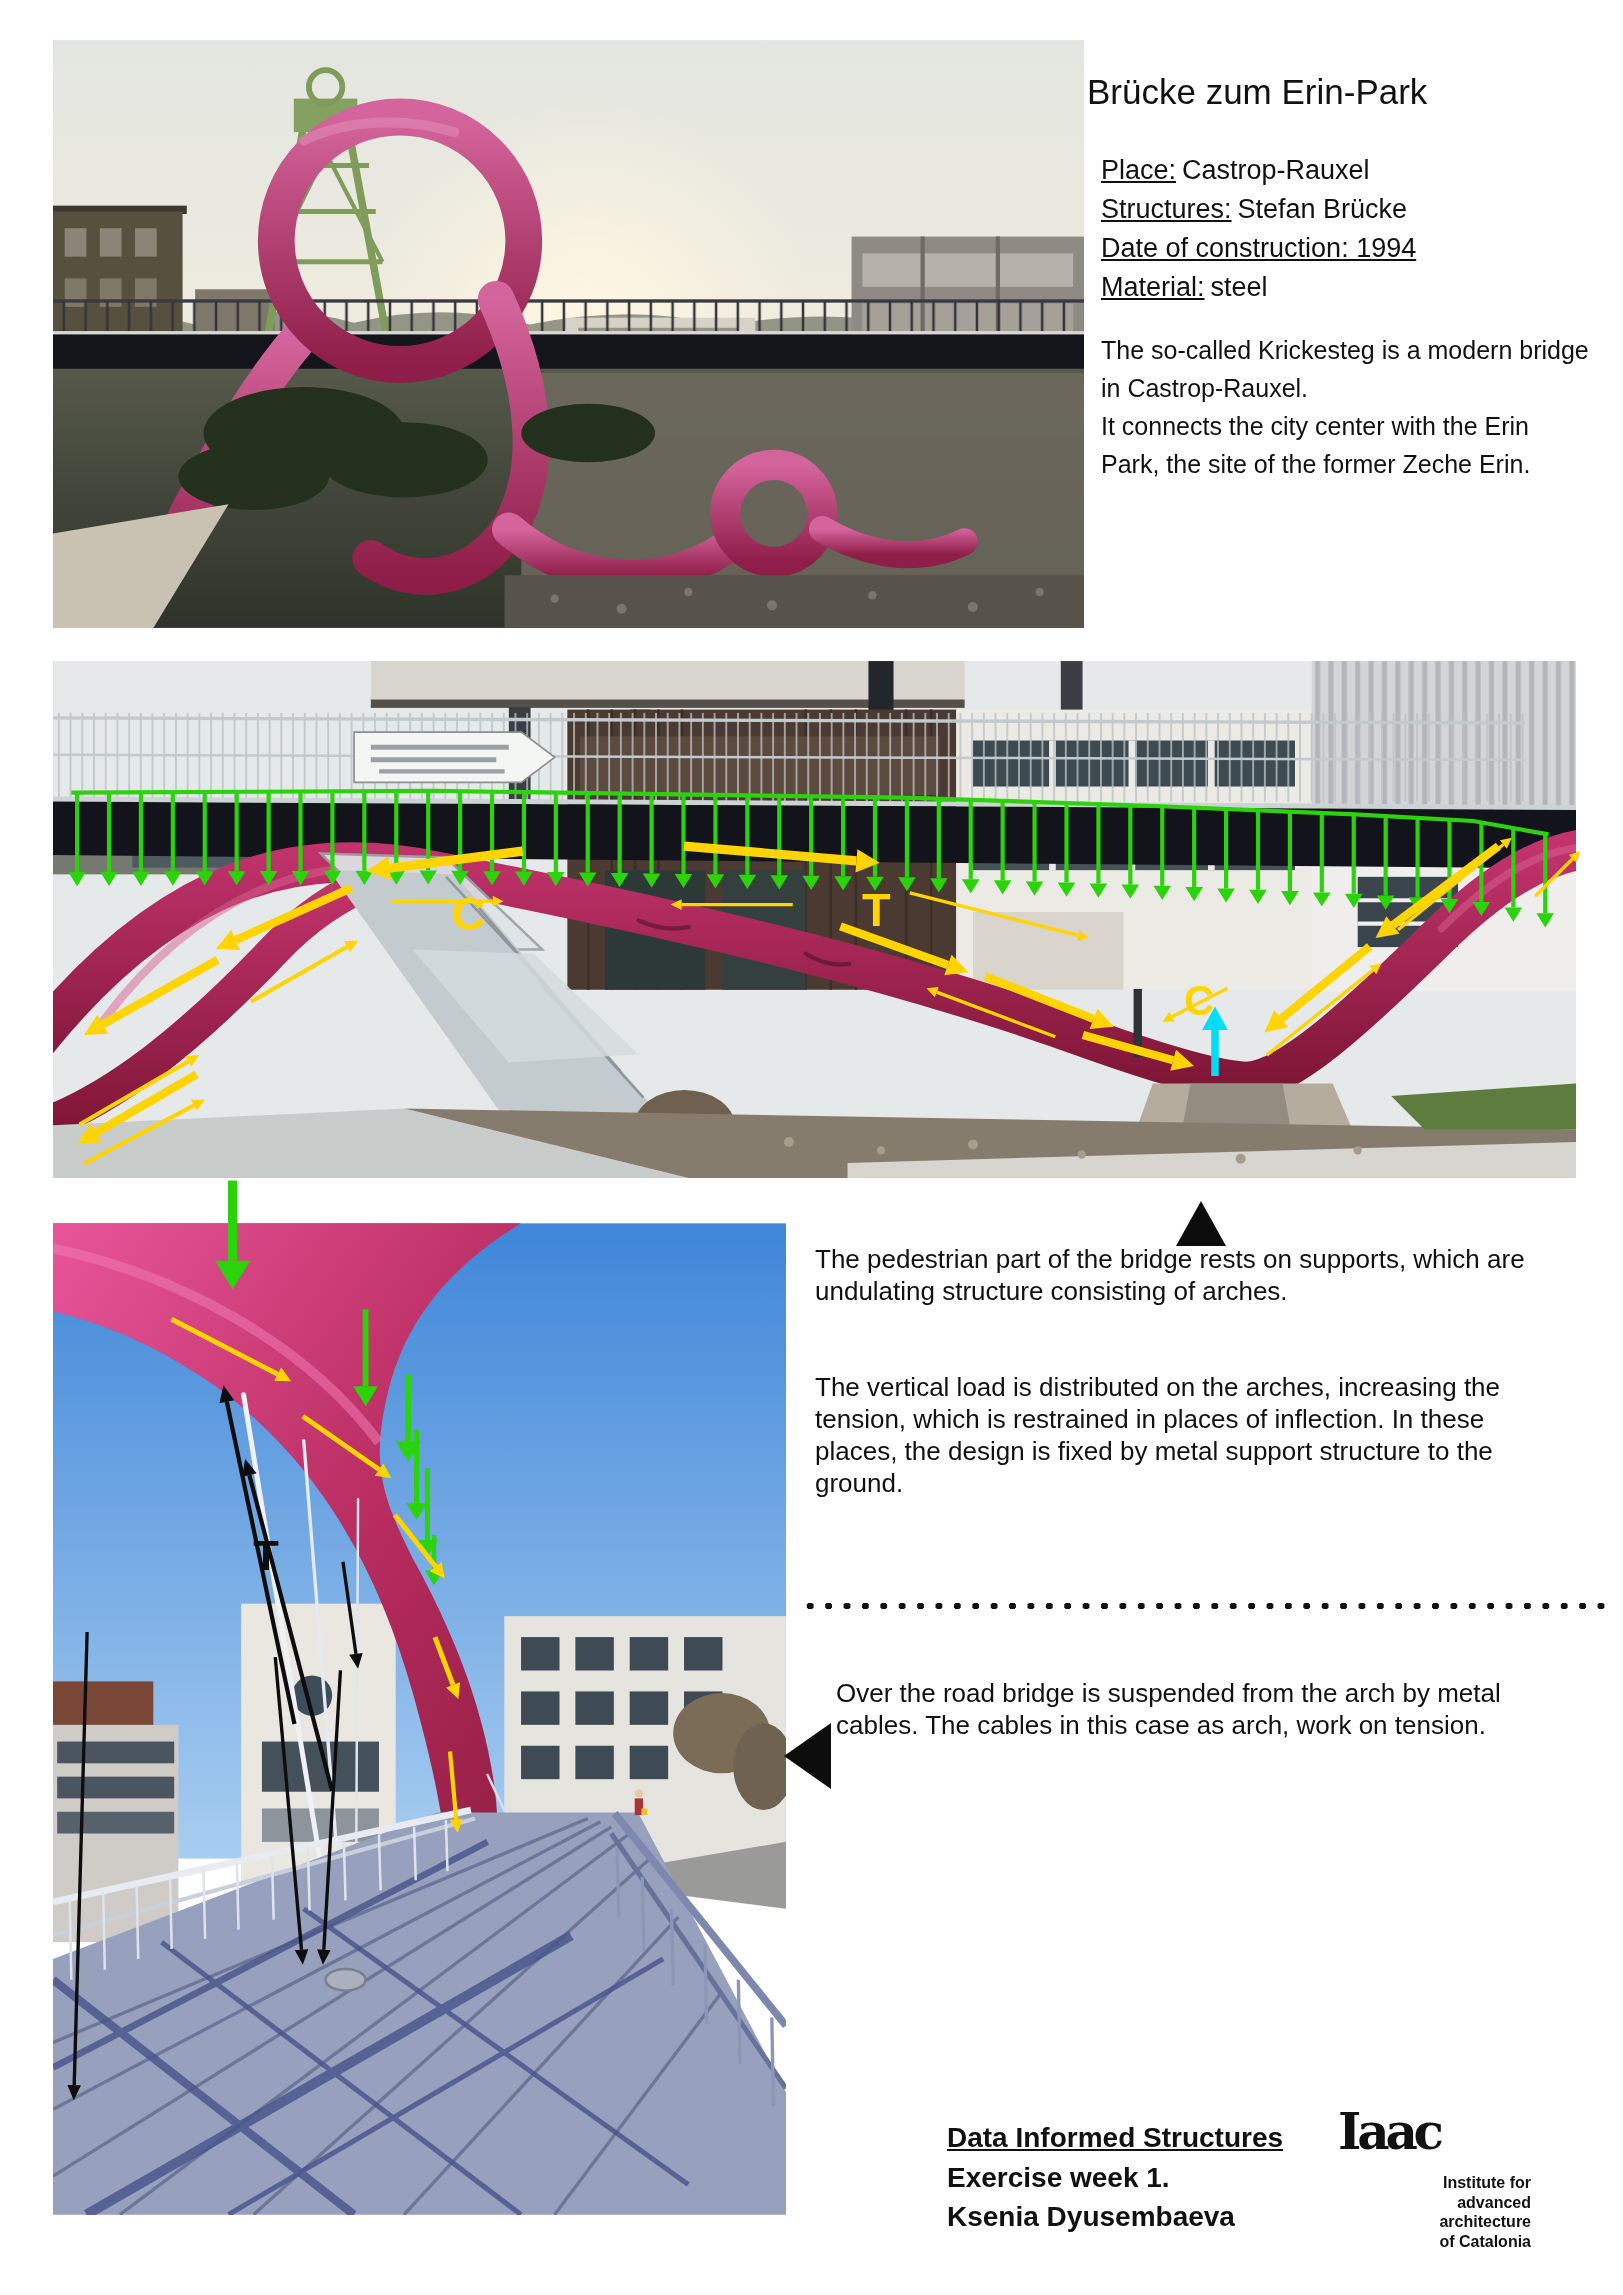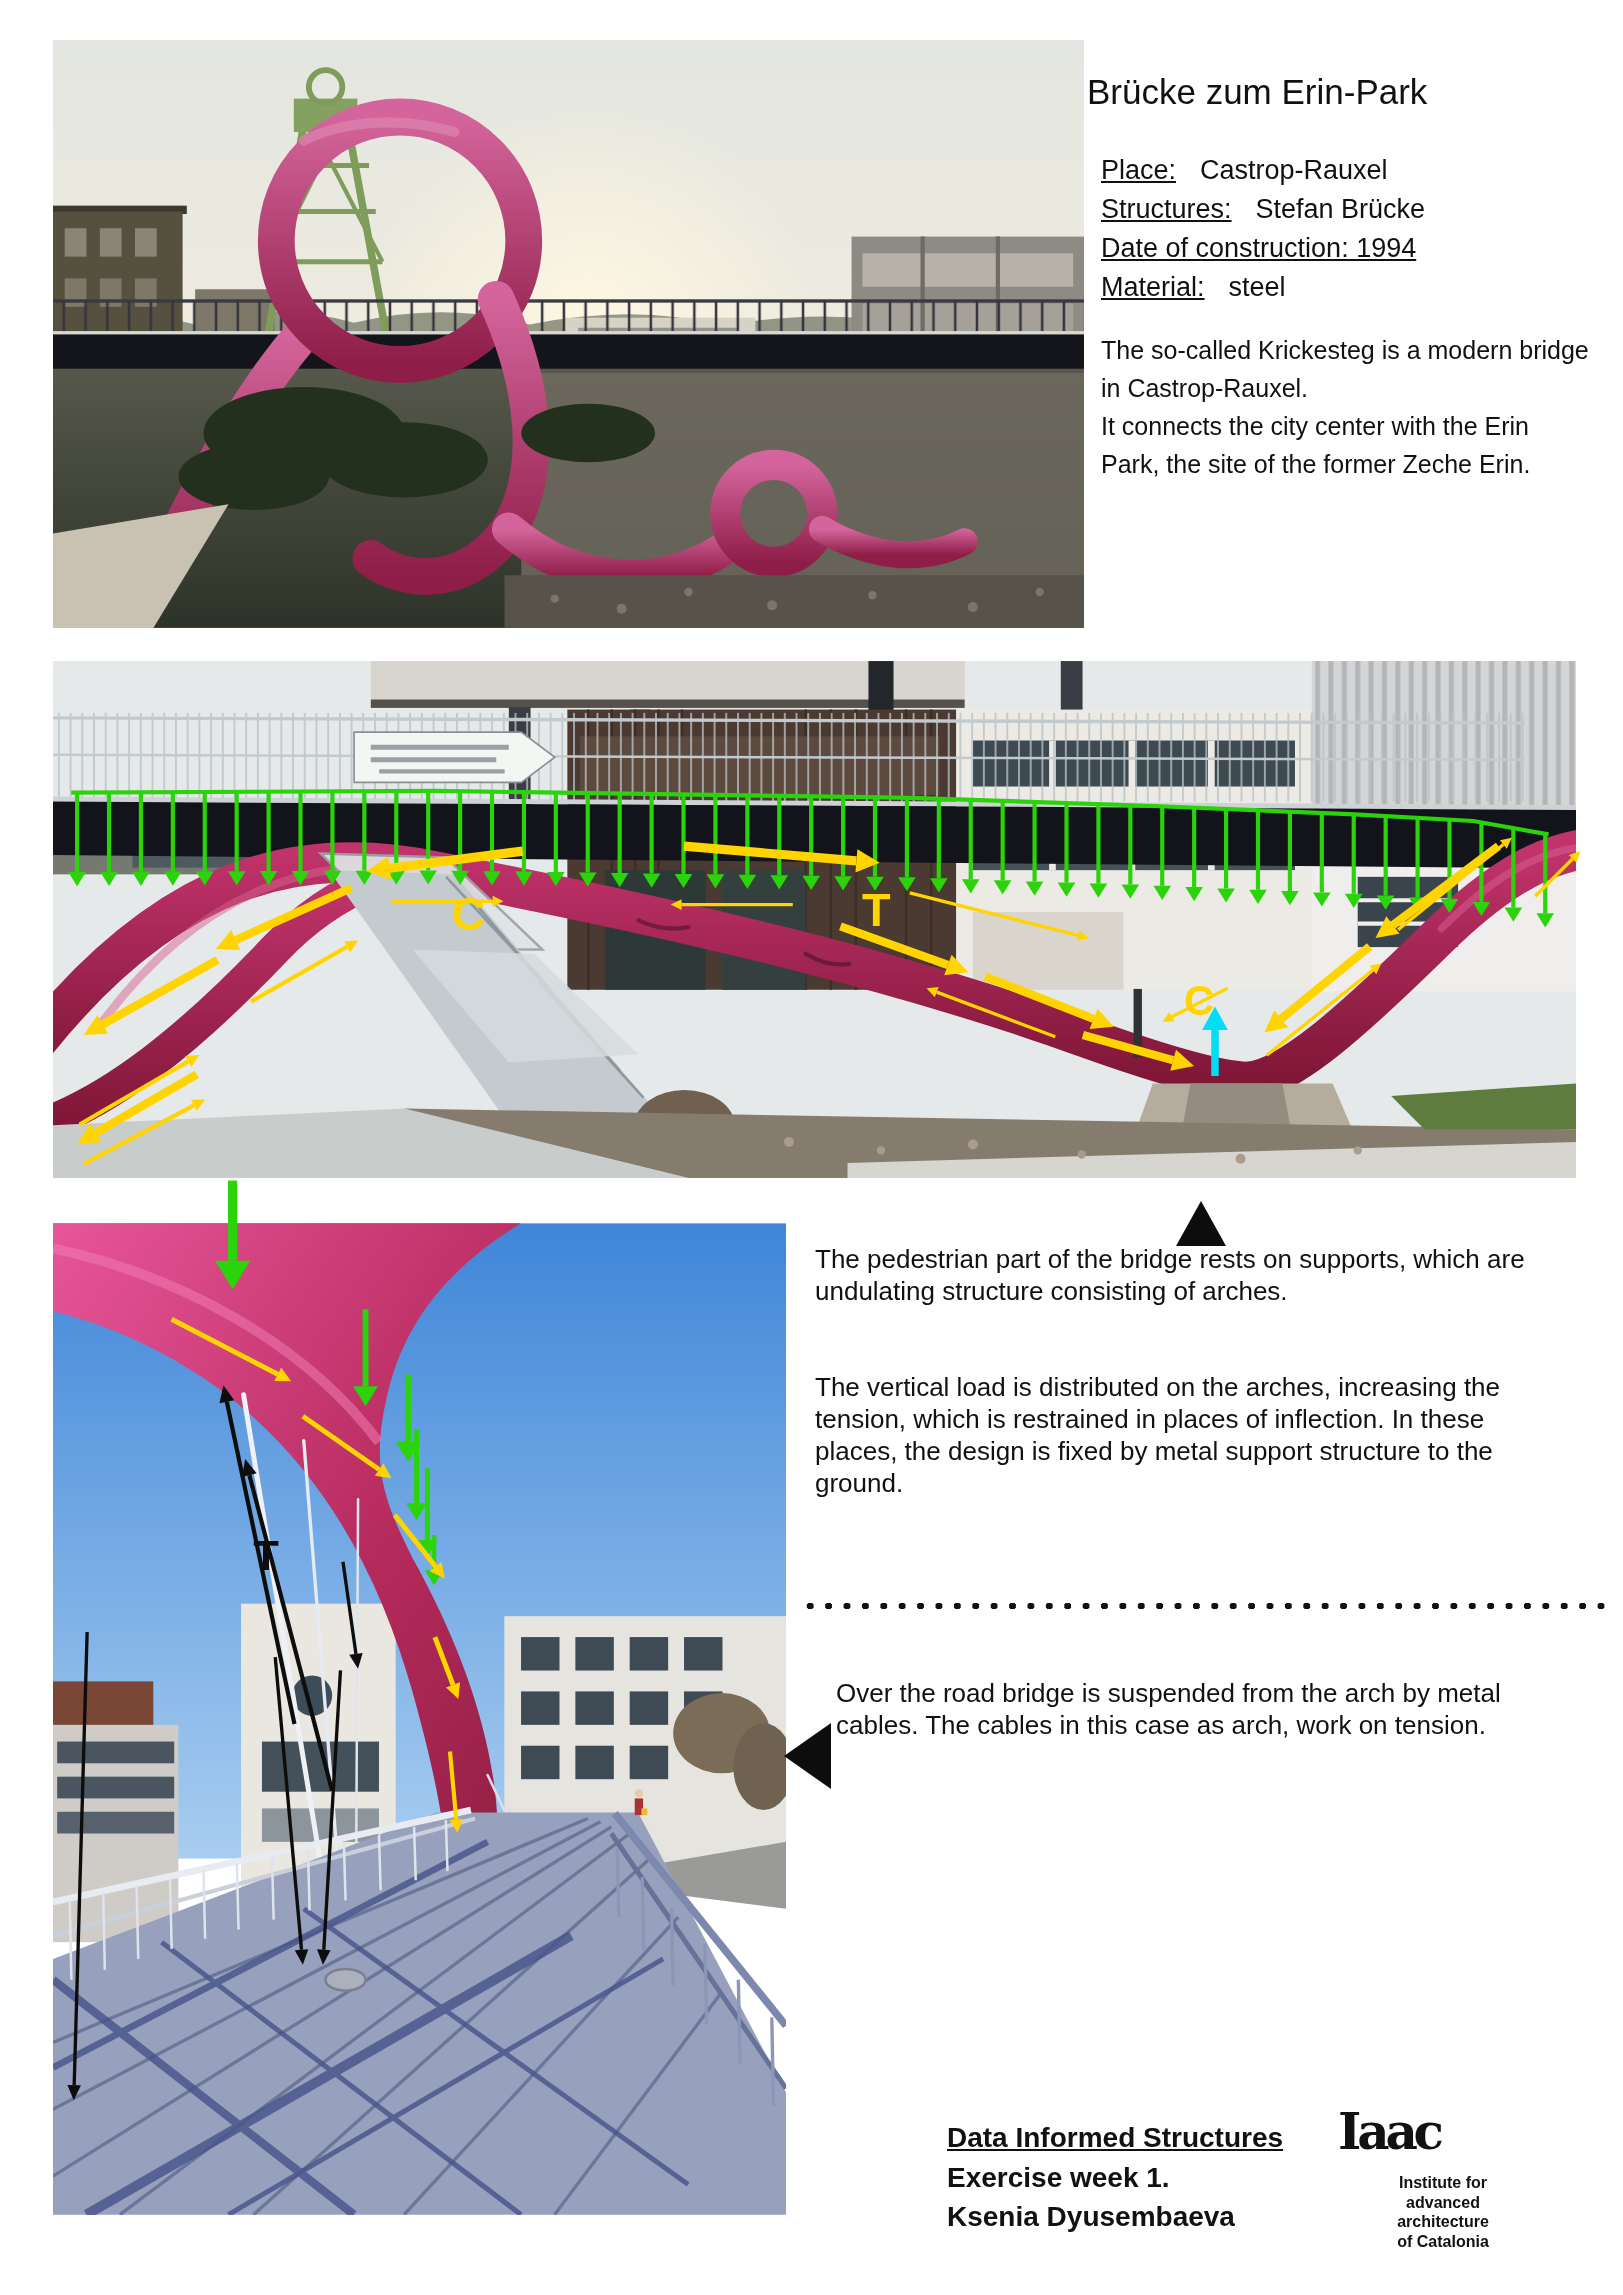--- a/index.html
+++ b/index.html
@@ -6,40 +6,40 @@
   #page{position:relative;width:1624px;height:2295px;background:#fff;overflow:hidden;
         font-family:"Liberation Sans",sans-serif;color:#111}
   .abs{position:absolute}
   svg.photo{position:absolute;z-index:1;display:block}
   #overlay{position:absolute;left:0;top:0;z-index:3;pointer-events:none}
   .txt{position:absolute;z-index:4}
   #title{left:1087px;top:72px;width:512px;text-align:left;font-size:35px;letter-spacing:0px}
   #meta{left:1101px;top:151px;font-size:27px}
   .meta-row{line-height:39px;white-space:nowrap}
   .meta-label{text-decoration:underline}
-  .meta-value{margin-left:24px}
+  .meta-value{margin-left:6px}
   #intro{left:1101px;top:331px;width:552px;font-size:25px;line-height:38px;white-space:pre-line}
   .bodyp{left:815px;width:794px;font-size:26px;line-height:32px;white-space:pre-line}
   #para1{top:1243px}
   #para2{top:1371px}
   #para3{top:1677px;left:836px;width:769px}
   #tri-up{left:1176px;top:1201px;width:0;height:0;z-index:4;
           border-left:25px solid transparent;border-right:25px solid transparent;border-bottom:45px solid #0d0d0d}
   #tri-left{left:784px;top:1723px;width:0;height:0;z-index:4;
           border-top:33px solid transparent;border-bottom:33px solid transparent;border-right:47px solid #0d0d0d}
   #dots{left:801px;top:1602px;width:804px;height:8.4px;z-index:4;
         background-image:radial-gradient(circle,#111 0 3.3px,transparent 3.5px);
         background-size:18.4px 8.4px;background-repeat:repeat-x}
   .foot{left:947px;font-size:28px;font-weight:bold;white-space:nowrap}
   #footer-course{top:2122px;text-decoration:underline}
   #footer-exercise{top:2162px}
   #footer-author{top:2201px}
   #iaac-word{left:1338px;top:2107px;font-family:"DejaVu Serif",serif;font-weight:bold;
              font-size:50px;letter-spacing:-4.2px;line-height:1}
-  #iaac-sub{left:1355px;top:2173px;width:176px;text-align:center;font-size:16px;font-weight:bold;
+  #iaac-sub{left:1355px;top:2173px;width:176px;text-align:right;font-size:16px;font-weight:bold;
             line-height:19.7px;white-space:pre-line}
 </style>
 </head>
 <body>
 
 <div id="page">
 
   <svg class="photo" style="left:53px;top:40px" width="1031" height="588" viewBox="0 0 1233 703">
     <defs>
       <linearGradient id="sky1" x1="0" y1="0" x2="0" y2="1">

